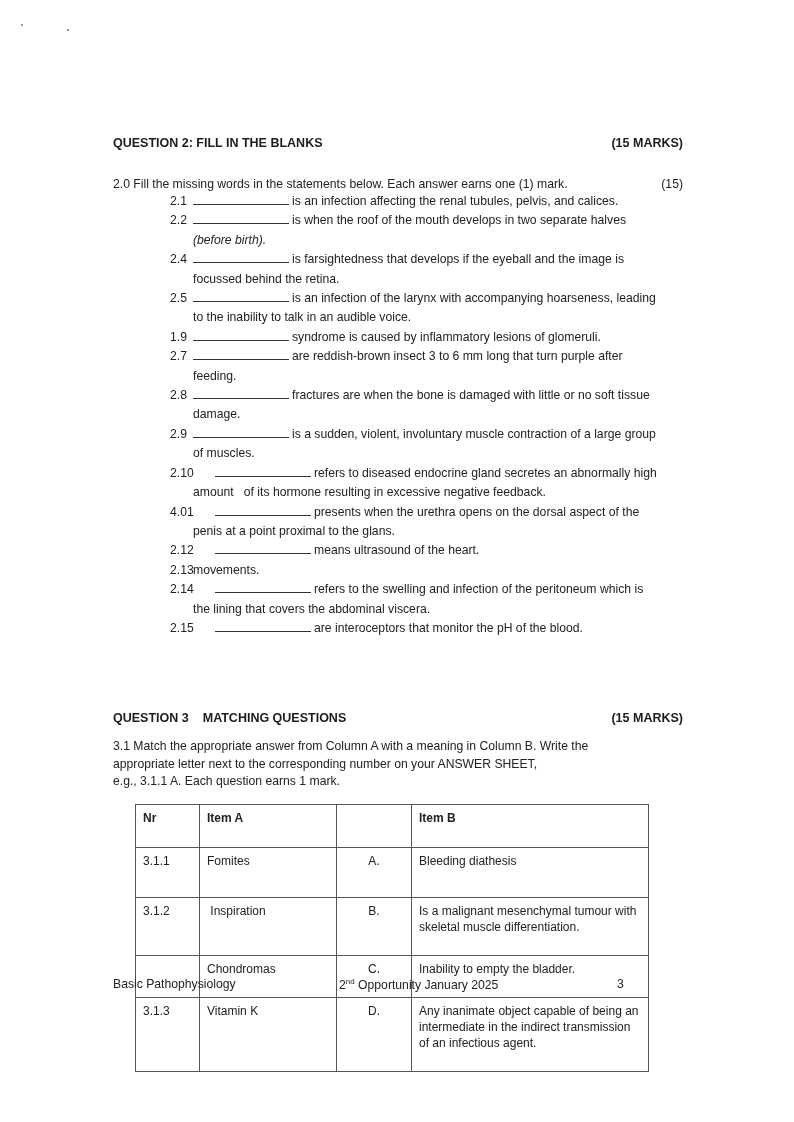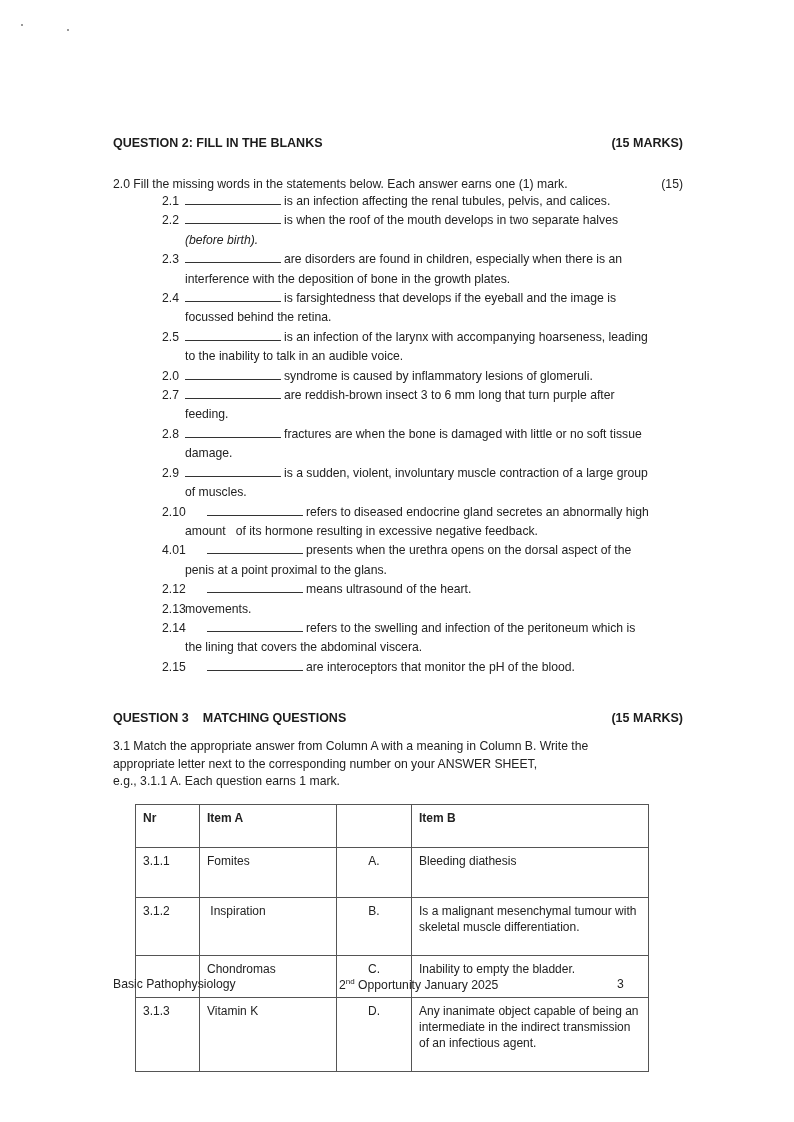--- a/index.html
+++ b/index.html
@@ -13,21 +13,21 @@
   .qhead {
     position: absolute; left: 0; width: 570px;
     display: flex; justify-content: space-between;
     font-weight: bold; font-size: 12.5px; color: #1c1c1c;
   }
   .qhead .qleft span.gap { display: inline-block; width: 14px; }
   .intro {
     position: absolute; left: 0; width: 570px;
     display: flex; justify-content: space-between;
   }
-  .items { position: absolute; left: 4px; top: 192px; width: 570px; }
+  .items { position: absolute; left: 12px; top: 192px; width: 570px; }
   .item { position: relative; line-height: 19.4px; }
   .item .num { position: absolute; left: 45px; top: 0; }
   .item .body { margin-left: 68px; }
   .item.wide .body { margin-left: 68px; }
   .item.wide .num { left: 45px; }
   .item .firstline { display: block; }
   .item.wide .firstline { padding-left: 22px; }
   .blank {
     display: inline-block; width: 96px; border-bottom: 1px solid #333;
     height: 11px; margin-right: 3px; vertical-align: baseline;
@@ -74,33 +74,29 @@
         <span class="num">2.1</span>
         <div class="body">
           <span class="firstline"><span class="blank"></span><span>is an infection affecting the renal tubules, pelvis, and calices.</span></span>
         </div>
       </div>
       <div class="item">
         <span class="num">2.2</span>
         <div class="body"><span class="firstline"><span class="blank"></span><span>is when the roof of the mouth develops in two separate halves</span></span><span style="white-space:pre;font-style:italic;">(before birth).</span></div>
       </div>
       <div class="item">
-        <span class="num">2.3</span>
-        <div class="body"><span class="firstline"><span class="blank"></span><span>are disorders are found in children, especially when there is an</span></span><span style="white-space:pre;">interference with the deposition of bone in the growth plates.</span></div>
-      </div>
-      <div class="item">
         <span class="num">2.4</span>
         <div class="body"><span class="firstline"><span class="blank"></span><span>is farsightedness that develops if the eyeball and the image is</span></span><span style="white-space:pre;">focussed behind the retina.</span></div>
       </div>
       <div class="item">
         <span class="num">2.5</span>
         <div class="body"><span class="firstline"><span class="blank"></span><span>is an infection of the larynx with accompanying hoarseness, leading</span></span><span style="white-space:pre;">to the inability to talk in an audible voice.</span></div>
       </div>
       <div class="item">
-        <span class="num">2.0</span>
+        <span class="num">1.9</span>
         <div class="body">
           <span class="firstline"><span class="blank"></span><span>syndrome is caused by inflammatory lesions of glomeruli.</span></span>
         </div>
       </div>
       <div class="item">
         <span class="num">2.7</span>
         <div class="body"><span class="firstline"><span class="blank"></span><span>are reddish-brown insect 3 to 6 mm long that turn purple after</span></span><span style="white-space:pre;">feeding.</span></div>
       </div>
       <div class="item">
         <span class="num">2.8</span>

